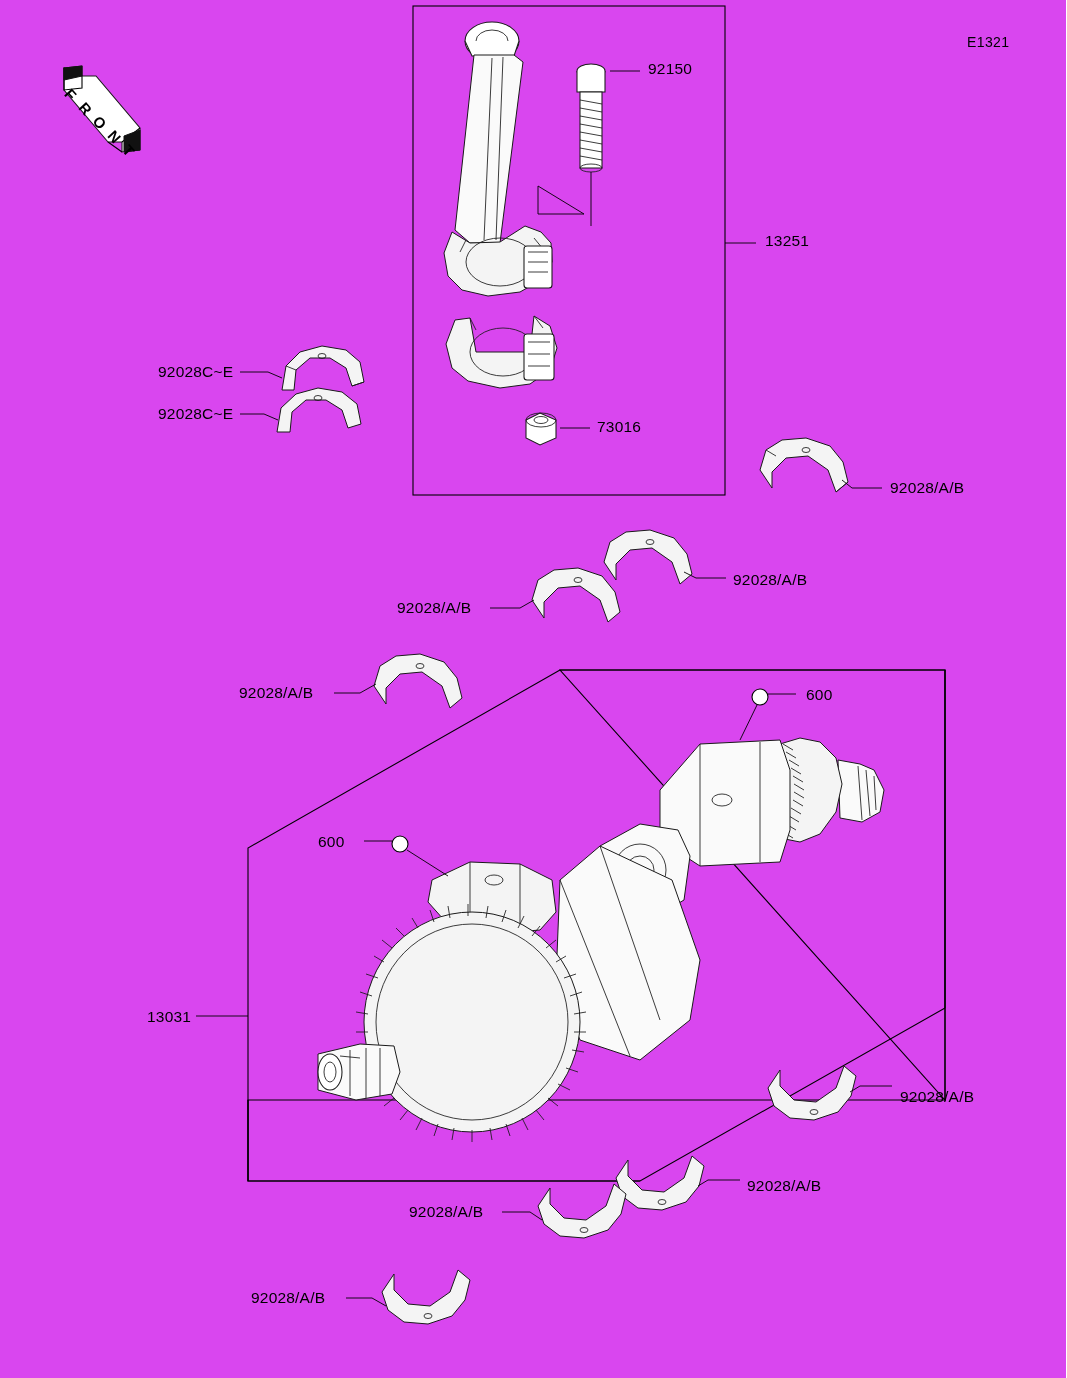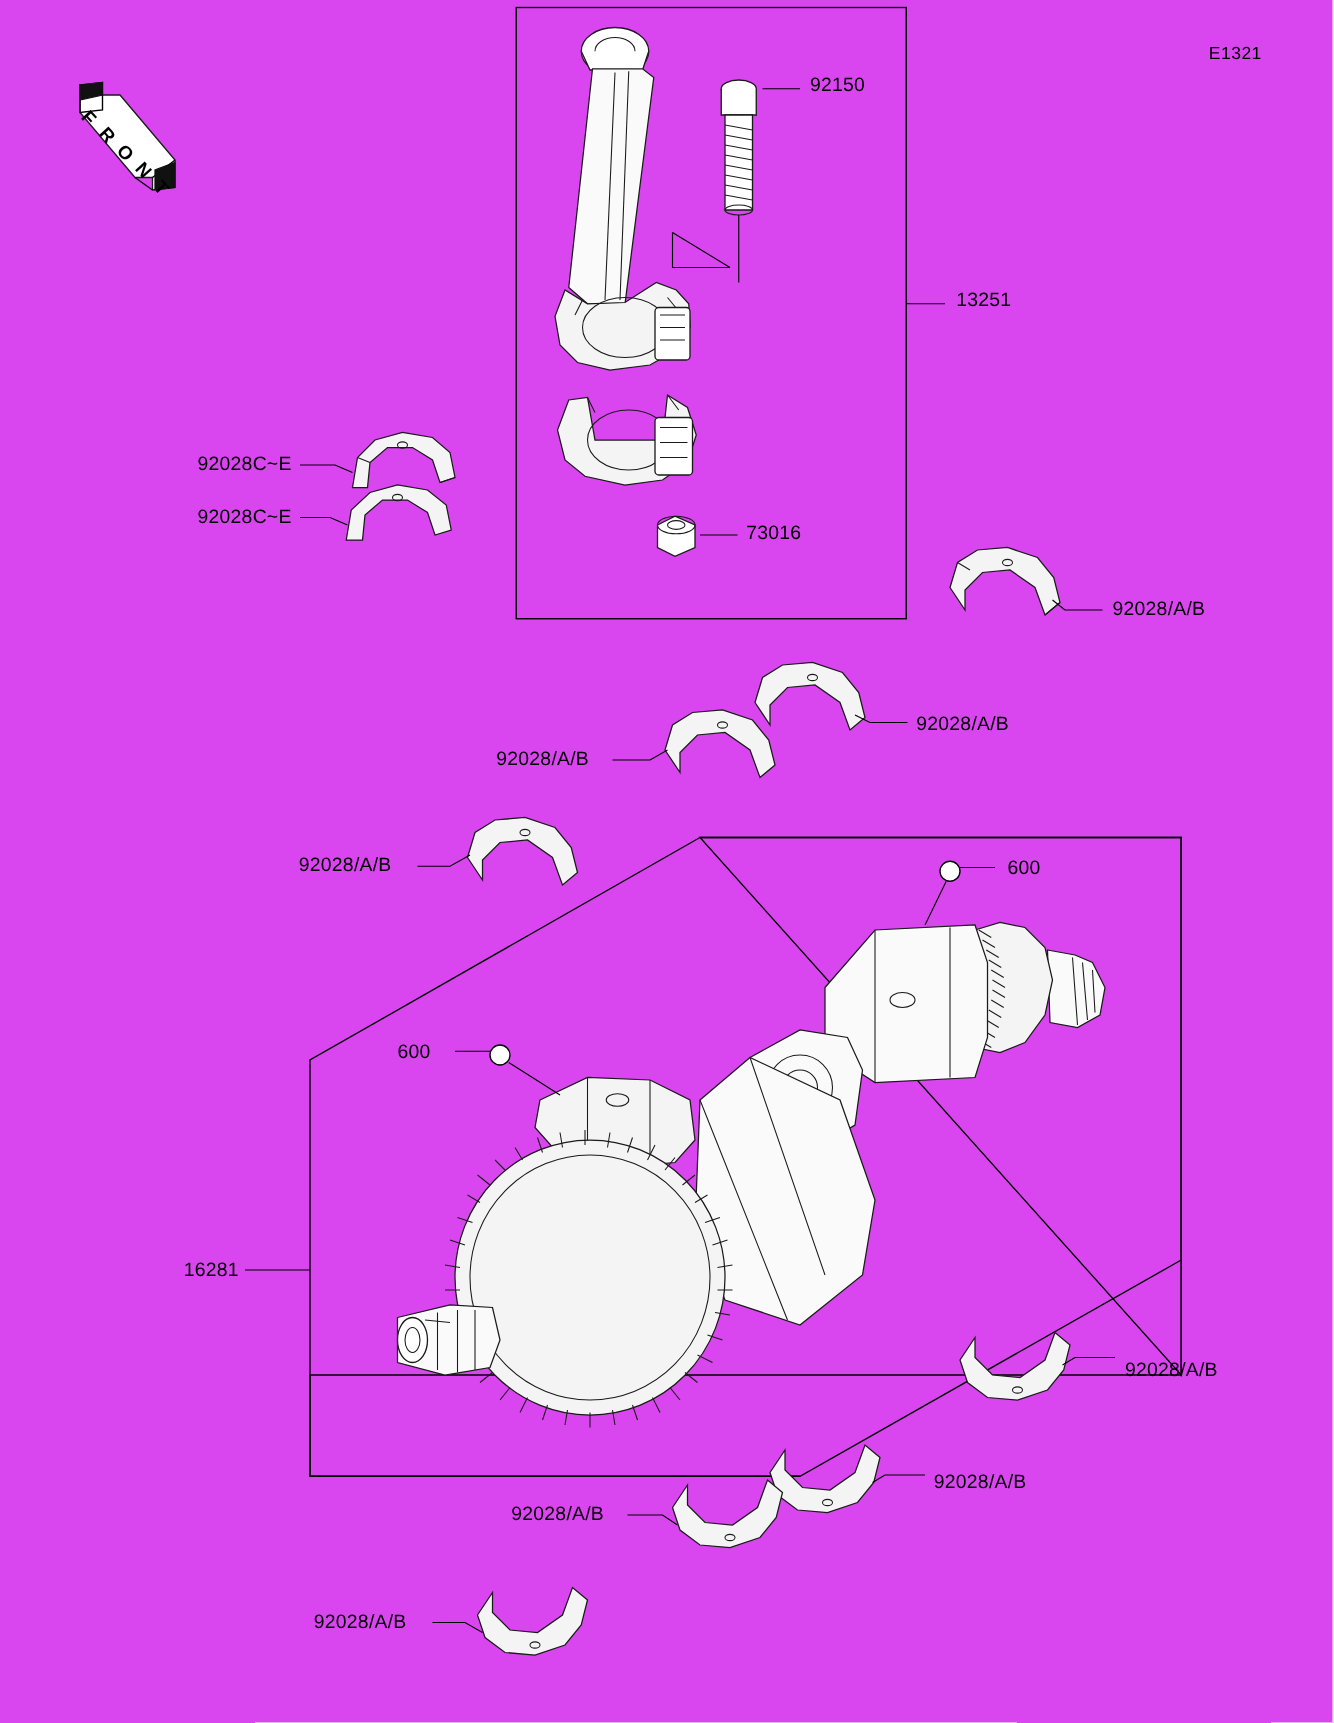--- a/index.html
+++ b/index.html
@@ -281,19 +281,19 @@
   <div class="lbl" style="left:765px; top:232px;">13251</div>
   <div class="lbl" style="left:158px; top:363px;">92028C~E</div>
   <div class="lbl" style="left:158px; top:405px;">92028C~E</div>
   <div class="lbl" style="left:597px; top:418px;">73016</div>
   <div class="lbl" style="left:890px; top:479px;">92028/A/B</div>
   <div class="lbl" style="left:733px; top:571px;">92028/A/B</div>
   <div class="lbl" style="left:397px; top:599px;">92028/A/B</div>
   <div class="lbl" style="left:239px; top:684px;">92028/A/B</div>
   <div class="lbl" style="left:806px; top:686px;">600</div>
   <div class="lbl" style="left:318px; top:833px;">600</div>
-  <div class="lbl" style="left:147px; top:1008px;">16281</div>
+  <div class="lbl" style="left:147px; top:1008px;">13031</div>
   <div class="lbl" style="left:900px; top:1088px;">92028/A/B</div>
   <div class="lbl" style="left:747px; top:1177px;">92028/A/B</div>
   <div class="lbl" style="left:409px; top:1203px;">92028/A/B</div>
   <div class="lbl" style="left:251px; top:1289px;">92028/A/B</div>
 
 </div>
 
 </body></html>

